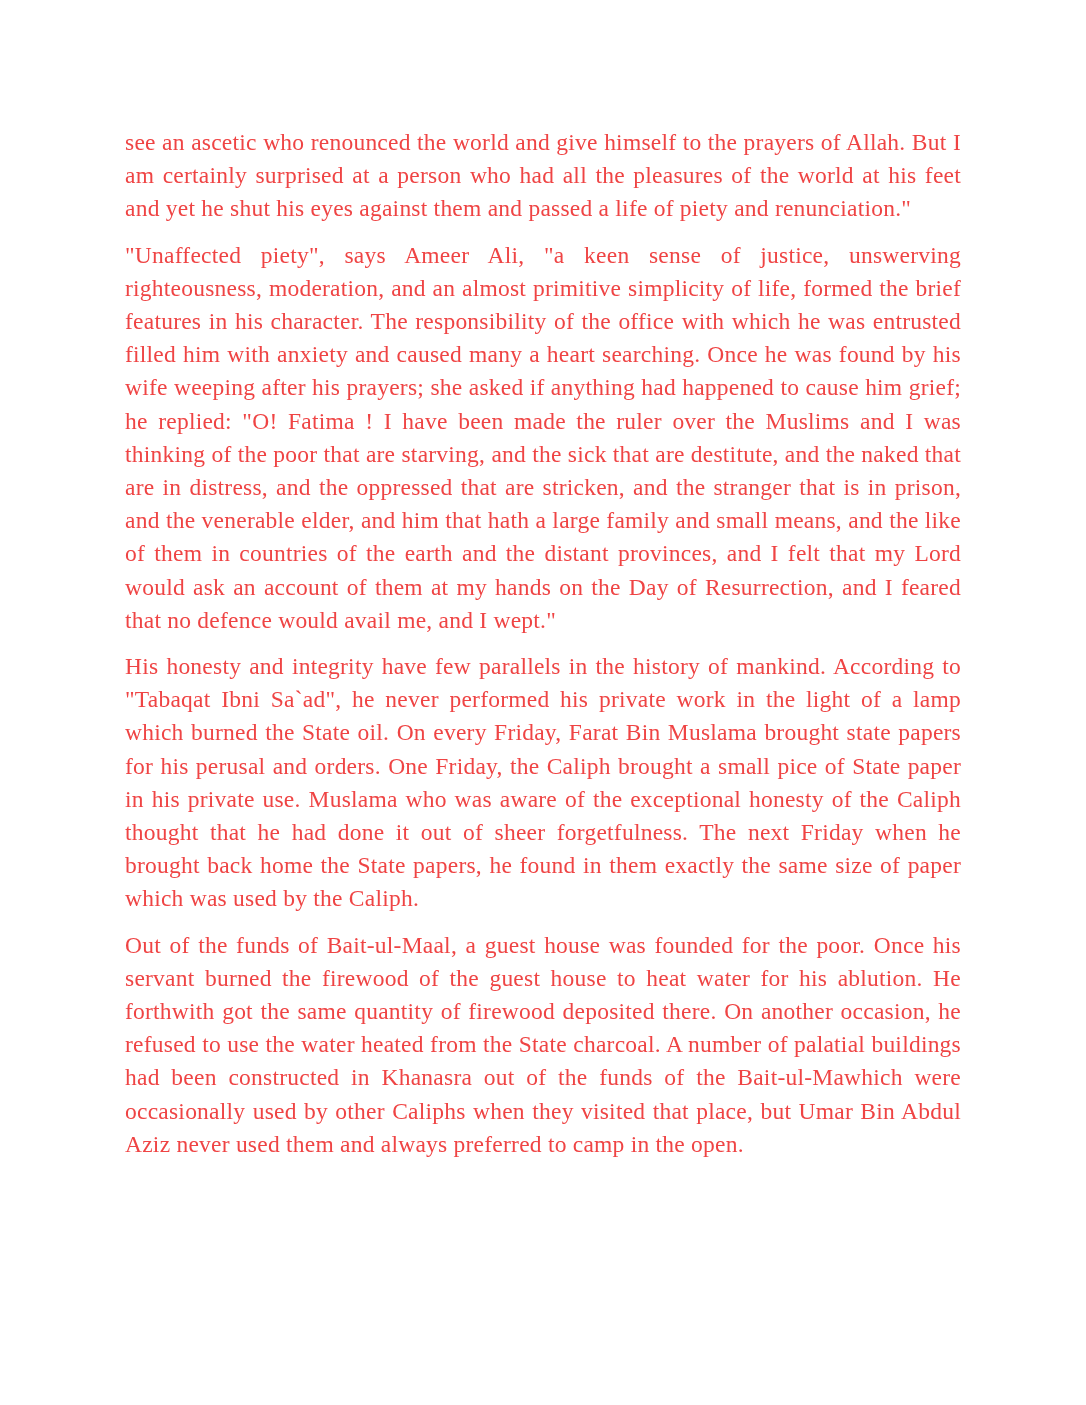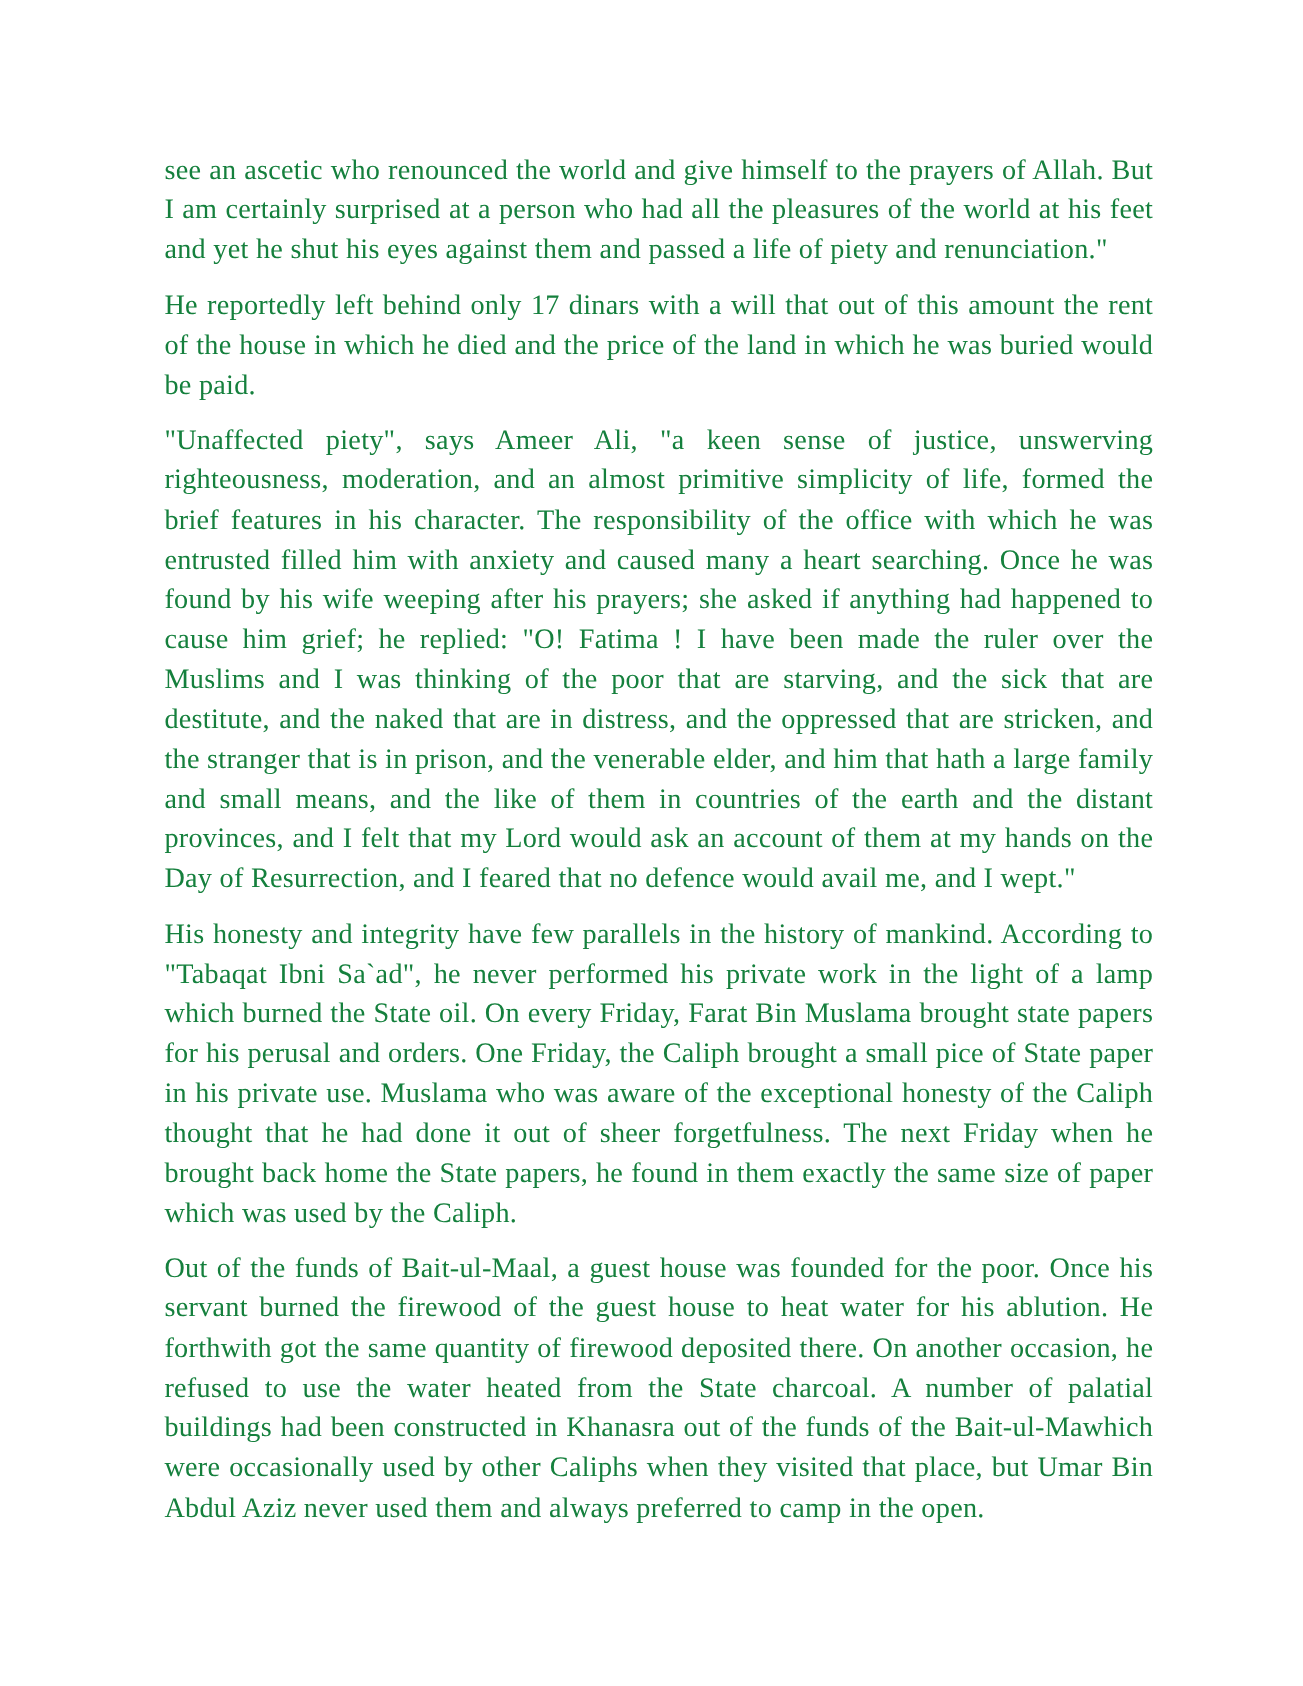--- a/index.html
+++ b/index.html
@@ -22,41 +22,40 @@
     position: absolute;
     left: 125px;
     top: 126px;
     width: 836px;
   }
 
   .para {
     font-family: "Liberation Serif", "DejaVu Serif", serif;
     font-size: 23.5px;
     line-height: 33.2px;
-    color: #15803d;
+    color: #ef4444;
     text-align: justify;
     text-justify: inter-word;
-    margin: 0 0 13px 12px;
+    margin: 0 0 13px 0;
     letter-spacing: 0.01em;
     -webkit-font-smoothing: antialiased;
   }
 
   .para:last-child {
     margin-bottom: 0;
   }
 </style>
 </head>
 <body>
 
 <div class="page">
   <div class="text-column">
 
     <p class="para">see an ascetic who renounced the world and give himself to the prayers of Allah. But I am certainly surprised at a person who had all the pleasures of the world at his feet and yet he shut his eyes against them and passed a life of piety and renunciation."</p>
 
-    <p class="para">He reportedly left behind only 17 dinars with a will that out of this amount the rent of the house in which he died and the price of the land in which he was buried would be paid.</p>
 
     <p class="para">"Unaffected piety", says Ameer Ali, "a keen sense of justice, unswerving righteousness, moderation, and an almost primitive simplicity of life, formed the brief features in his character. The responsibility of the office with which he was entrusted filled him with anxiety and caused many a heart searching. Once he was found by his wife weeping after his prayers; she asked if anything had happened to cause him grief; he replied: "O! Fatima ! I have been made the ruler over the Muslims and I was thinking of the poor that are starving, and the sick that are destitute, and the naked that are in distress, and the oppressed that are stricken, and the stranger that is in prison, and the venerable elder, and him that hath a large family and small means, and the like of them in countries of the earth and the distant provinces, and I felt that my Lord would ask an account of them at my hands on the Day of Resurrection, and I feared that no defence would avail me, and I wept."</p>
 
     <p class="para">His honesty and integrity have few parallels in the history of mankind. According to "Tabaqat Ibni Sa`ad", he never performed his private work in the light of a lamp which burned the State oil. On every Friday, Farat Bin Muslama brought state papers for his perusal and orders. One Friday, the Caliph brought a small pice of State paper in his private use. Muslama who was aware of the exceptional honesty of the Caliph thought that he had done it out of sheer forgetfulness. The next Friday when he brought back home the State papers, he found in them exactly the same size of paper which was used by the Caliph.</p>
 
     <p class="para">Out of the funds of Bait-ul-Maal, a guest house was founded for the poor. Once his servant burned the firewood of the guest house to heat water for his ablution. He forthwith got the same quantity of firewood deposited there. On another occasion, he refused to use the water heated from the State charcoal. A number of palatial buildings had been constructed in Khanasra out of the funds of the Bait-ul-Mawhich were occasionally used by other Caliphs when they visited that place, but Umar Bin Abdul Aziz never used them and always preferred to camp in the open.</p>
 
   </div>
 </div>
 

